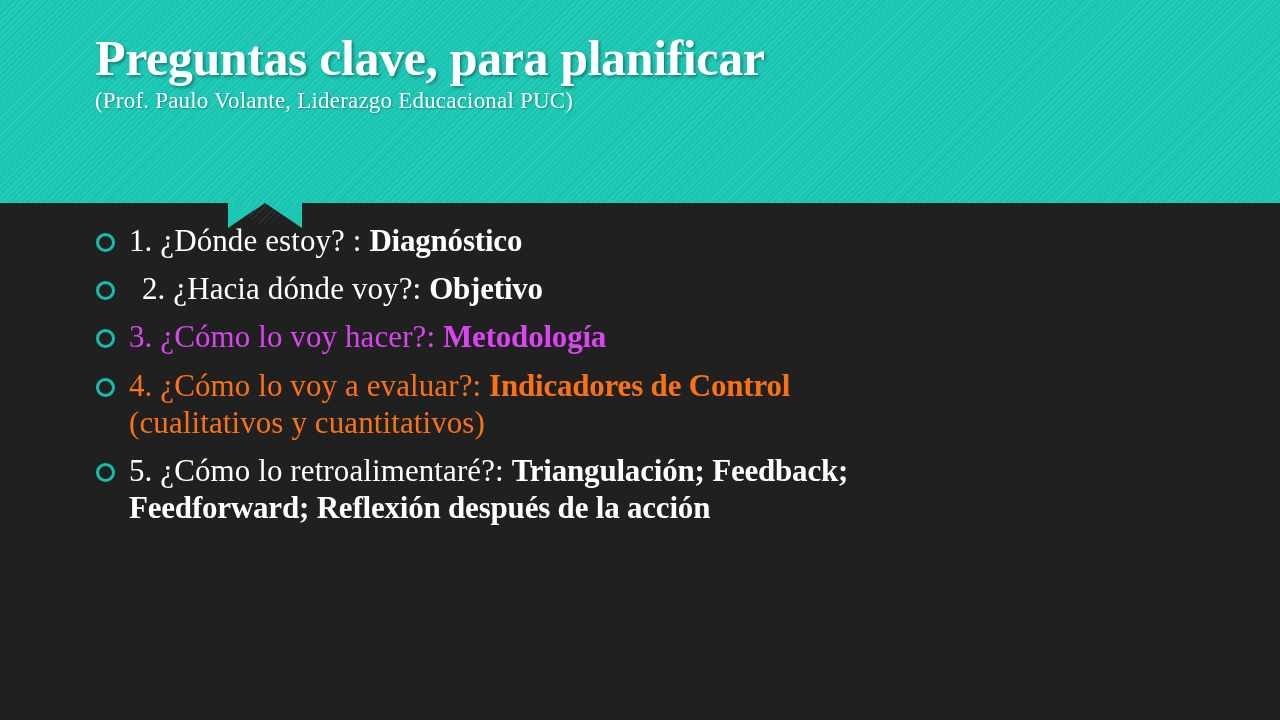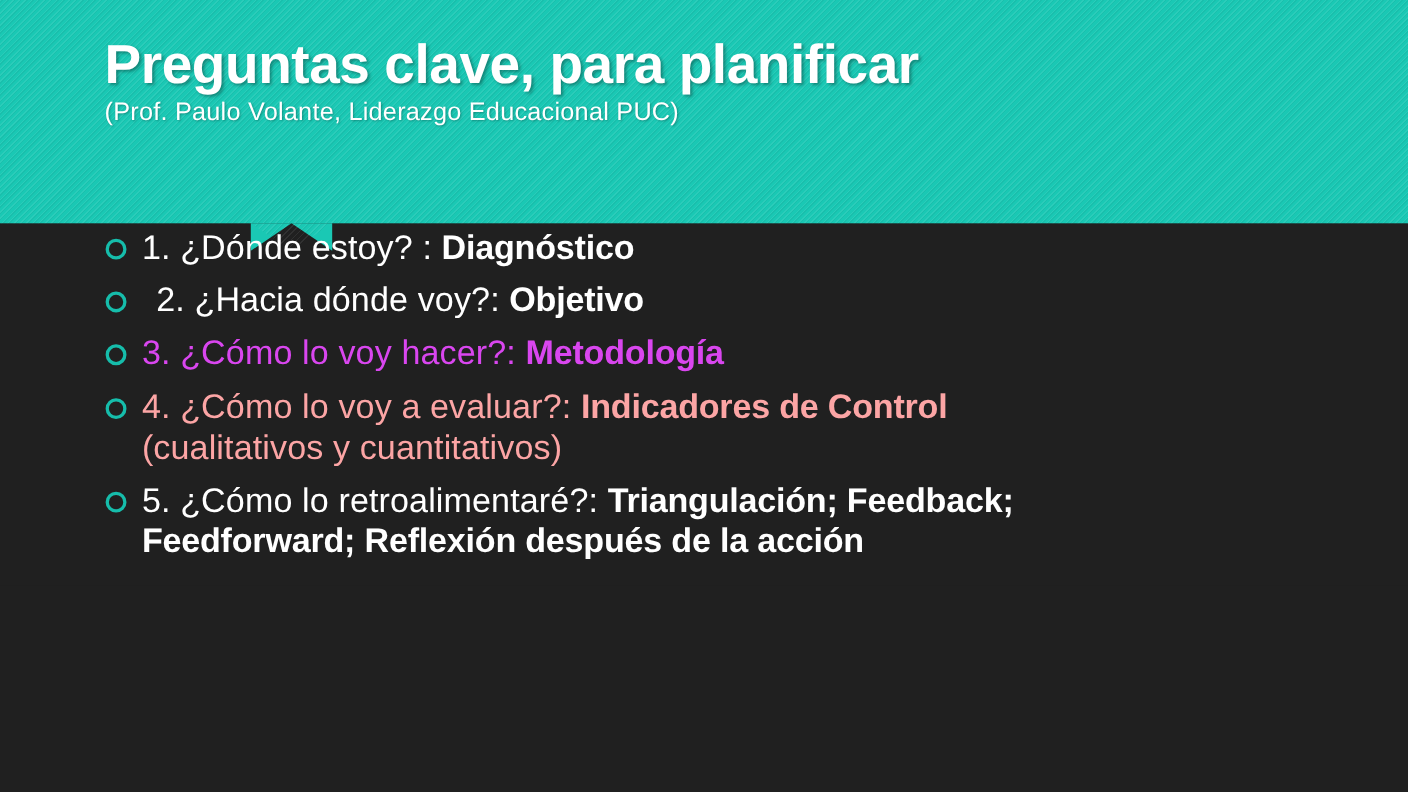--- a/index.html
+++ b/index.html
@@ -14,20 +14,21 @@
     font-family: "Liberation Sans", sans-serif;
     -webkit-font-smoothing: antialiased;
   }
 
   #slide {
     position: relative;
     width: 1280px;
     height: 532px;
     background: #202020;
     overflow: hidden;
+    font-family: Liberation Serif, serif;
   }
 
   
   #header-band {
     position: absolute;
     left: 0;
     top: 0;
     width: 1280px;
     height: 203px;
     background-color: #1ac8b4;
@@ -95,21 +96,21 @@
     line-height: 1.05;
     letter-spacing: 0.2px;
     text-shadow: 1px 1px 2px rgba(0,0,0,0.28);
     white-space: nowrap;
   }
 
   
   #bullet-list {
     position: absolute;
     left: 96px;
-    top: 206px;
+    top: 222px;
     width: 1160px;
   }
   .bullet-row {
     display: flex;
     align-items: flex-start;
     margin-bottom: 11px;
   }
   .bullet-marker {
     flex: 0 0 auto;
     width: 19px;
@@ -155,21 +156,21 @@
       <div class="bullet-row">
         <div class="bullet-marker" style="border-color: rgb(22, 189, 171);"></div>
         <div class="bullet-text" style="color: rgb(255, 255, 255); margin-left: 13px;"><span>2. ¿Hacia dónde voy?: </span><b>Objetivo</b></div>
       </div>
       <div class="bullet-row">
         <div class="bullet-marker" style="border-color: rgb(22, 189, 171);"></div>
         <div class="bullet-text" style="color: #d946ef;"><span>3. ¿Cómo lo voy hacer?: </span><b>Metodología</b></div>
       </div>
       <div class="bullet-row">
         <div class="bullet-marker" style="border-color: rgb(22, 189, 171);"></div>
-        <div class="bullet-text" style="color: #fca5a5;"><span>4. ¿Cómo lo voy a evaluar?: </span><b>Indicadores de Control</b><br><span>(cualitativos y cuantitativos)</span></div>
+        <div class="bullet-text" style="color: #f97316;"><span>4. ¿Cómo lo voy a evaluar?: </span><b>Indicadores de Control</b><br><span>(cualitativos y cuantitativos)</span></div>
       </div>
       <div class="bullet-row">
         <div class="bullet-marker" style="border-color: rgb(22, 189, 171);"></div>
         <div class="bullet-text" style="color: rgb(255, 255, 255);"><span>5. ¿Cómo lo retroalimentaré?: </span><b>Triangulación; Feedback;</b><br><b>Feedforward; Reflexión después de la acción</b></div>
       </div>
     </div>
 
 </div>
 
 </body></html>

